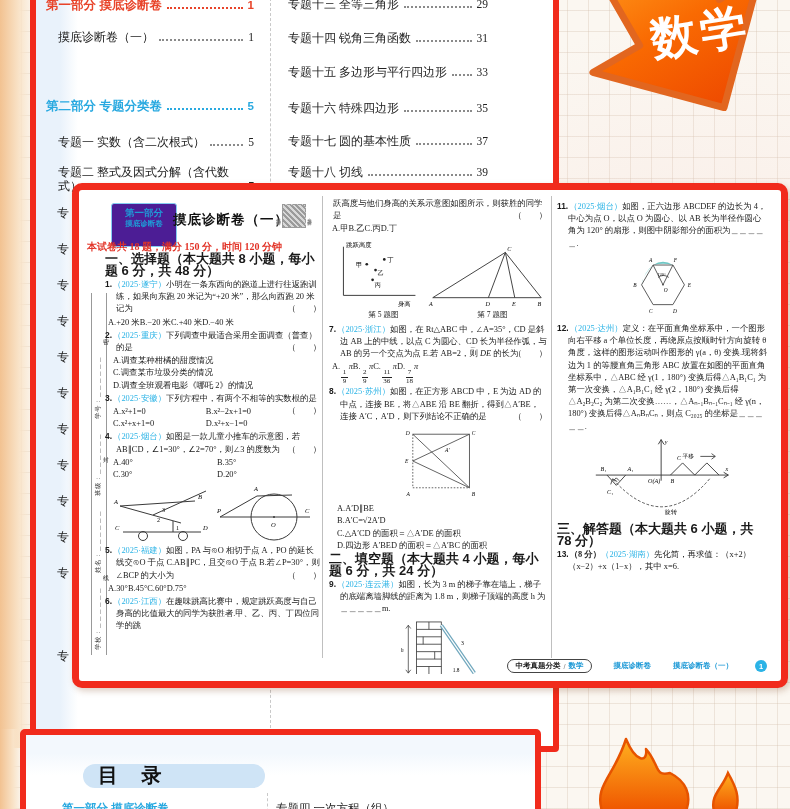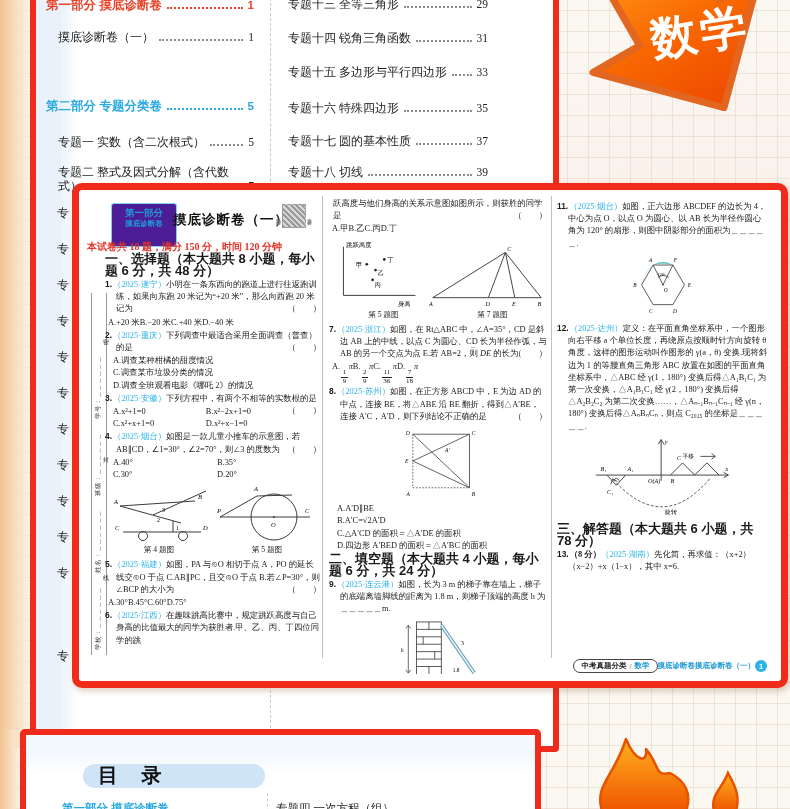--- a/index.html
+++ b/index.html
@@ -55,21 +55,21 @@
   .figrow{display:flex;justify-content:center;align-items:flex-end;gap:8px;margin:1px 0 0}
   .caprow{display:flex;justify-content:space-around;font-size:7.6px;margin:0 0 2px;text-align:center}
   .figcenter{text-align:center;margin:1px 0}
   .fr{display:inline-flex;flex-direction:column;align-items:center;vertical-align:-5px;font-size:7px;line-height:7.5px;margin:0 1px}
   .fr .fn{border-bottom:.8px solid #222;padding:0 1.5px}
   .arc{position:relative;font-style:italic}
   .arc::before{content:"⌒";position:absolute;top:-5px;left:1px;font-size:6px;font-style:normal}
   .sys{display:inline-flex;align-items:center;vertical-align:-6px}
   .sys .brace{font-size:19px;font-weight:400;line-height:19px}
   .sys .sysl{display:inline-flex;flex-direction:column;font-size:8px;line-height:10px;font-style:italic}
-  .exfooter{position:absolute;right:14px;top:469px;display:flex;align-items:center;gap:0;font-family:"Liberation Sans",sans-serif;font-size:7.5px;font-weight:700}
+  .exfooter{position:absolute;right:14px;top:469px;display:flex;align-items:center;gap:22px;font-family:"Liberation Sans",sans-serif;font-size:7.5px;font-weight:700}
   .capsule{display:flex;align-items:center;border:1px solid #444;border-radius:9px;padding:1px 7px;gap:3px;background:#fff}
   .capsule .sl{color:#888;font-weight:400}
   .fblue{color:#1f9ad6}
   .pgdot{width:12px;height:12px;border-radius:50%;background:#2bb3e6;color:#fff;display:flex;align-items:center;justify-content:center;font-size:7.5px}
   
   .toc-bottom{left:20px;top:729px;width:509px;height:80px;border:6px solid #f12b1c;border-radius:5px;background:linear-gradient(180deg,#f3f8fd 0 18px,#fff 40px);overflow:hidden}
   .pill{position:absolute;left:57px;top:29px;width:182px;height:24px;border-radius:13px;background:#cfe4f6}
   .mulu{position:absolute;left:72px;top:27px;font-family:"Liberation Sans",sans-serif;font-weight:700;font-size:20px;letter-spacing:9px;color:#111}
   .sliver{position:absolute;top:66px;font-size:11.5px;white-space:nowrap}
   .sliver.blue{color:#29a9e0;font-weight:700;font-family:"Liberation Sans",sans-serif}
@@ -276,24 +276,20 @@
             <line x1="40" y1="14" x2="75" y2="13"></line>
           </g>
           <circle cx="57" cy="35" r="1" fill="#3a3a3a"></circle>
           <text class="it" x="0" y="31" font-size="6.5">P</text>
           <text class="it" x="37" y="9" font-size="6.5">A</text>
           <text class="it" x="76" y="9" font-size="6.5"></text>
           <text class="it" x="54" y="45" font-size="6.5">O</text>
           <text class="it" x="88" y="31" font-size="6.5">C</text>
         </svg>
       </div>
-      <div class="caprow">
-        <span>第 4 题图</span>
-        <span>第 5 题图</span>
-      </div>
 
       <p class="q"><b class="qn">5.</b><span class="tag">（2025·福建）</span><span>如图，PA 与⊙O 相切于点 A，PO 的延长线交⊙O 于点 C.AB∥PC，且交⊙O 于点 B.若∠P=30°，则∠BCP 的大小为</span><span class="pr">（　　）</span></p>
       <div class="orow">
         <span>A.30°</span>
           <span>B.45°</span>
           <span>C.60°</span>
           <span>D.75°</span>
       </div>
 
       <p class="q"><b class="qn">6.</b><span class="tag">（2025·江西）</span><span>在趣味跳高比赛中，规定跳跃高度与自己身高的比值最大的同学为获胜者.甲、乙、丙、丁四位同学的跳</span></p>

